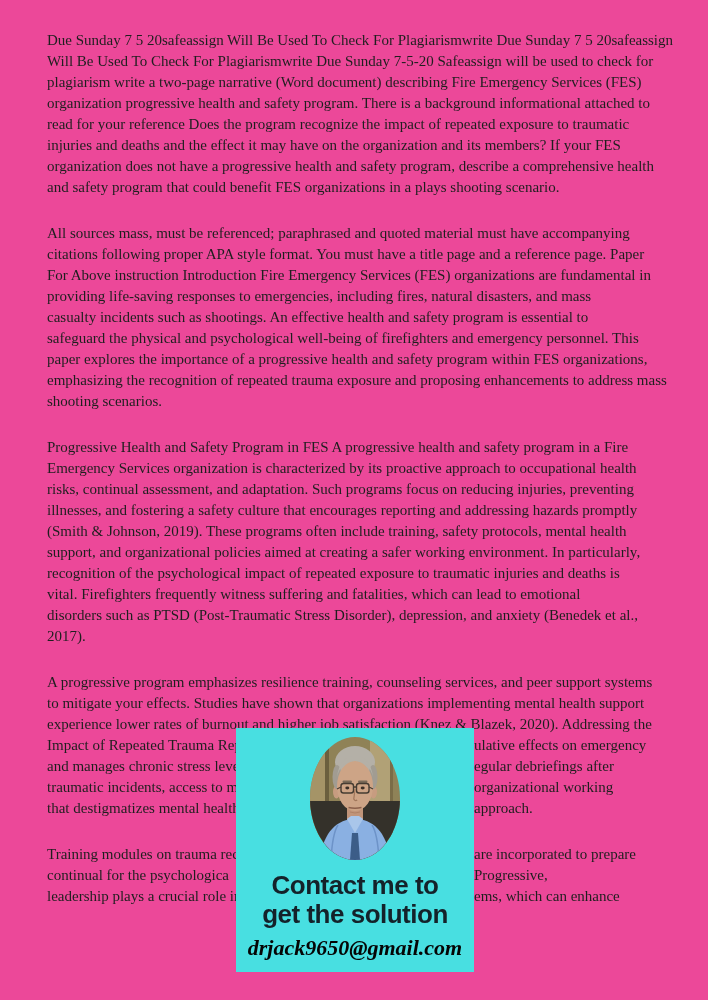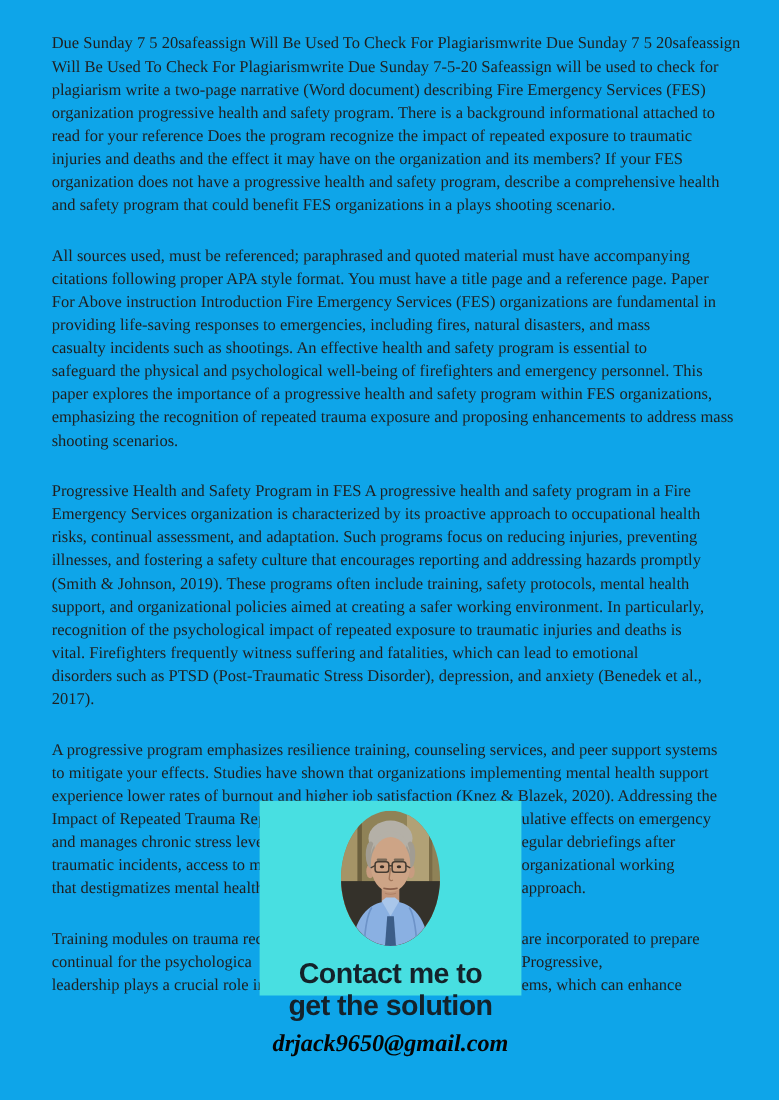--- a/index.html
+++ b/index.html
@@ -7,21 +7,21 @@
     padding: 0;
     width: 708px;
     height: 1000px;
     background: #ffffff;
     overflow: hidden;
   }
   .page {
     position: relative;
     width: 708px;
     height: 1000px;
-    background: #0ea5e9;
+    background: #ec4899;
     font-family: "Liberation Serif", serif;
   }
   .doc {
     position: absolute;
     left: 47px;
     top: 30px;
     width: 614px;
     color: #1f1f1f;
     font-size: 15px;
     line-height: 21px;
@@ -36,21 +36,21 @@
     position: absolute;
     left: 427px;
     top: 0;
     white-space: nowrap;
   }
   .contact-card {
     position: absolute;
     left: 236px;
     top: 728px;
     width: 238px;
-    height: 177px;
+    height: 244px;
     background: #48dfe1;
     z-index: 10;
     text-align: center;
   }
   .portrait {
     display: block;
     margin: 9px auto 0 auto;
   }
   .headline {
     margin-top: 11px;
@@ -80,21 +80,21 @@
         <div class="line">Due Sunday 7 5 20safeassign Will Be Used To Check For Plagiarismwrite Due Sunday 7 5 20safeassign</div>
         <div class="line">Will Be Used To Check For Plagiarismwrite Due Sunday 7-5-20 Safeassign will be used to check for</div>
         <div class="line">plagiarism write a two-page narrative (Word document) describing Fire Emergency Services (FES)</div>
         <div class="line">organization progressive health and safety program. There is a background informational attached to</div>
         <div class="line">read for your reference Does the program recognize the impact of repeated exposure to traumatic</div>
         <div class="line">injuries and deaths and the effect it may have on the organization and its members? If your FES</div>
         <div class="line">organization does not have a progressive health and safety program, describe a comprehensive health</div>
         <div class="line">and safety program that could benefit FES organizations in a plays shooting scenario.</div>
       </div>
       <div class="para">
-        <div class="line">All sources used, must be referenced; paraphrased and quoted material must have accompanying</div>
+        <div class="line">All sources mass, must be referenced; paraphrased and quoted material must have accompanying</div>
         <div class="line">citations following proper APA style format. You must have a title page and a reference page. Paper</div>
         <div class="line">For Above instruction Introduction Fire Emergency Services (FES) organizations are fundamental in</div>
         <div class="line">providing life-saving responses to emergencies, including fires, natural disasters, and mass</div>
         <div class="line">casualty incidents such as shootings. An effective health and safety program is essential to</div>
         <div class="line">safeguard the physical and psychological well-being of firefighters and emergency personnel. This</div>
         <div class="line">paper explores the importance of a progressive health and safety program within FES organizations,</div>
         <div class="line">emphasizing the recognition of repeated trauma exposure and proposing enhancements to address mass</div>
         <div class="line">shooting scenarios.</div>
       </div>
       <div class="para">

